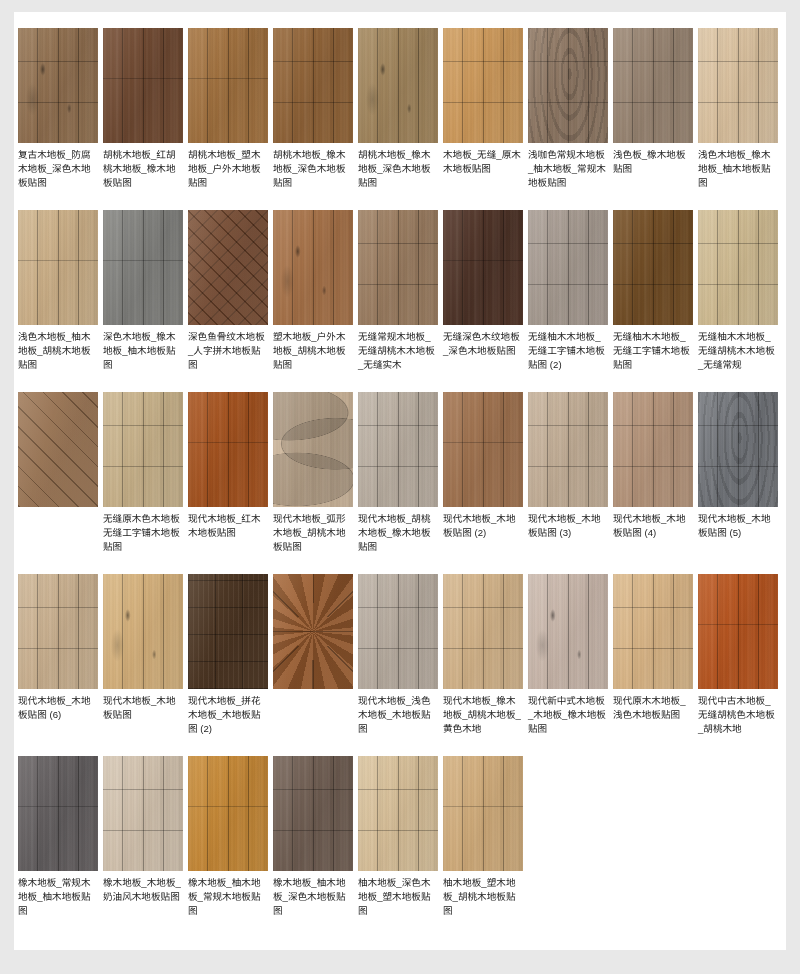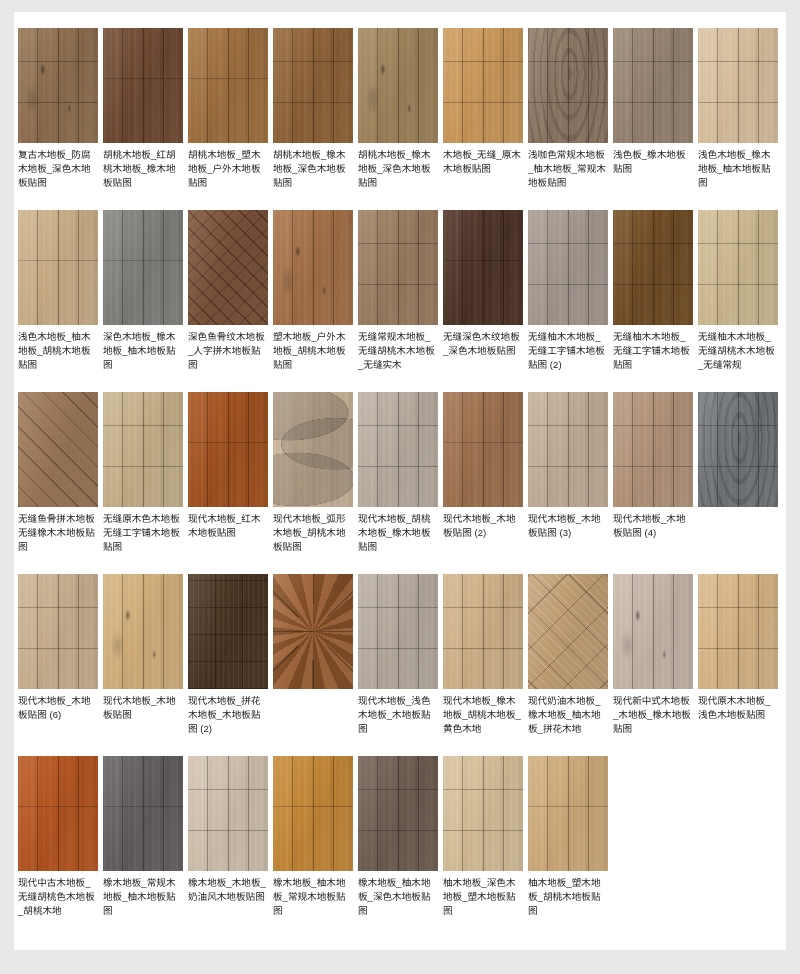--- a/index.html
+++ b/index.html
@@ -395,21 +395,20 @@
           </div>
           <div class="caption">无缝柚木木地板_无缝胡桃木木地板_无缝常规</div>
         </div>
         <div class="card">
           <div class="thumb" style="background: linear-gradient(115deg, rgb(156, 118, 84) 0%, rgb(143, 106, 74) 55%, rgb(156, 118, 84) 100%);">
             <div class="grainwrap">
               <div class="herring"></div>
               <div class="shade"></div>
             </div>
           </div>
-          <div class="caption">无缝鱼骨拼木地板无缝橡木木地板贴图</div>
         </div>
         <div class="card">
           <div class="thumb" style="background: linear-gradient(115deg, rgb(207, 186, 148) 0%, rgb(195, 173, 134) 55%, rgb(207, 186, 148) 100%);">
             <div class="grainwrap">
               <div class="grain-v"></div>
               <div class="seams-v"></div>
               <div class="seams-h"></div>
               <div class="shade"></div>
             </div>
           </div>
@@ -483,20 +482,21 @@
         <div class="card">
           <div class="thumb" style="background: linear-gradient(115deg, rgb(125, 128, 133) 0%, rgb(110, 113, 118) 55%, rgb(125, 128, 133) 100%);">
             <div class="grainwrap">
               <div class="grain-v"></div>
               <div class="wavy"></div>
               <div class="seams-v"></div>
               <div class="seams-h"></div>
               <div class="shade"></div>
             </div>
           </div>
+          <div class="caption">现代木地板_木地板贴图 (5)</div>
         </div>
         <div class="card">
           <div class="thumb" style="background: linear-gradient(115deg, rgb(209, 185, 153) 0%, rgb(197, 172, 140) 55%, rgb(209, 185, 153) 100%);">
             <div class="grainwrap">
               <div class="grain-v"></div>
               <div class="seams-v"></div>
               <div class="seams-h"></div>
               <div class="shade"></div>
             </div>
           </div>
@@ -544,29 +544,20 @@
         <div class="card">
           <div class="thumb" style="background: linear-gradient(115deg, rgb(217, 187, 147) 0%, rgb(205, 174, 133) 55%, rgb(217, 187, 147) 100%);">
             <div class="grainwrap">
               <div class="grain-v"></div>
               <div class="seams-v"></div>
               <div class="seams-h"></div>
               <div class="shade"></div>
             </div>
           </div>
           <div class="caption">现代木地板_橡木地板_胡桃木地板_黄色木地</div>
-        </div>
-        <div class="card">
-          <div class="thumb" style="background: linear-gradient(115deg, rgb(207, 173, 130) 0%, rgb(195, 160, 117) 55%, rgb(207, 173, 130) 100%);">
-            <div class="grainwrap">
-              <div class="lattice"></div>
-              <div class="shade"></div>
-            </div>
-          </div>
-          <div class="caption">现代奶油木地板_橡木地板_柚木地板_拼花木地</div>
         </div>
         <div class="card">
           <div class="thumb" style="background: linear-gradient(115deg, rgb(208, 191, 179) 0%, rgb(196, 178, 166) 55%, rgb(208, 191, 179) 100%);">
             <div class="grainwrap">
               <div class="grain-v"></div>
               <div class="seams-v"></div>
               <div class="knots"></div>
               <div class="shade"></div>
             </div>
           </div>

